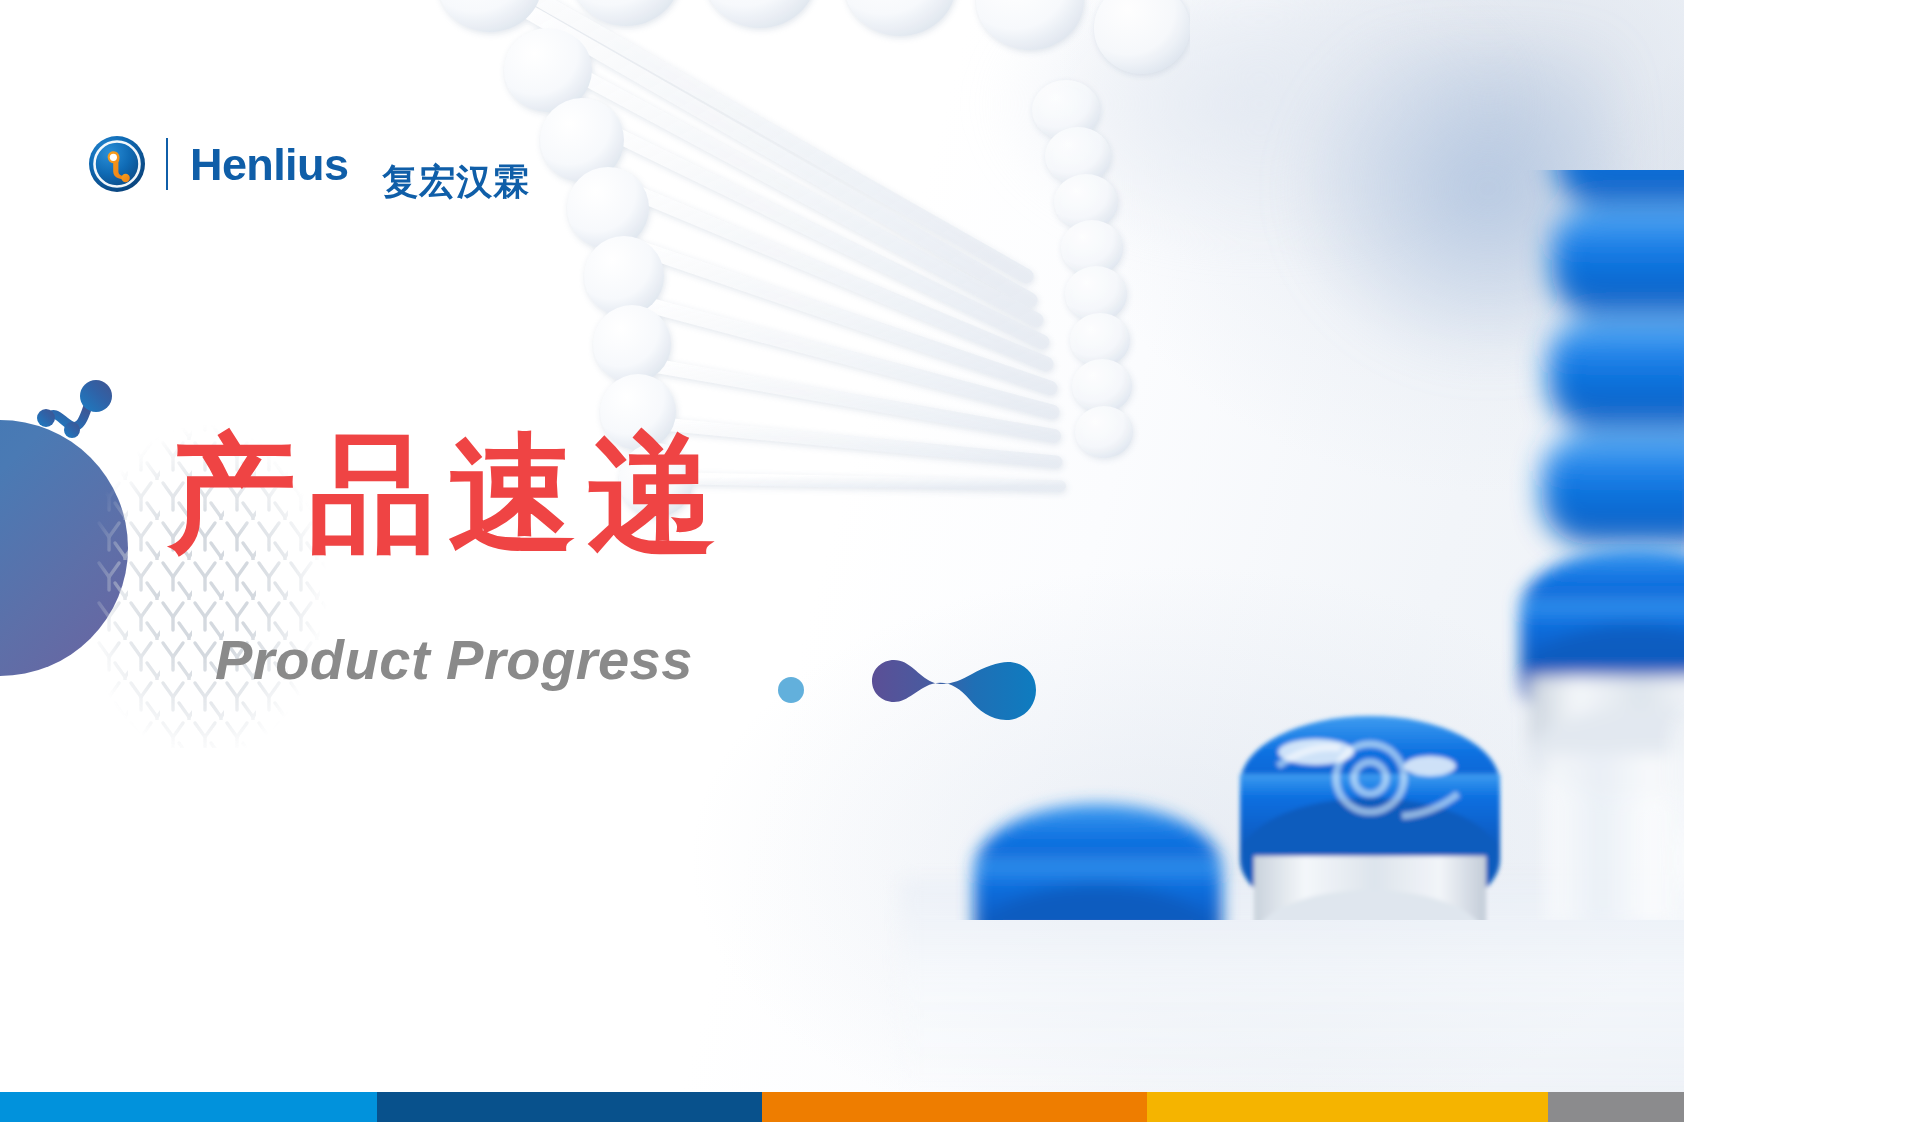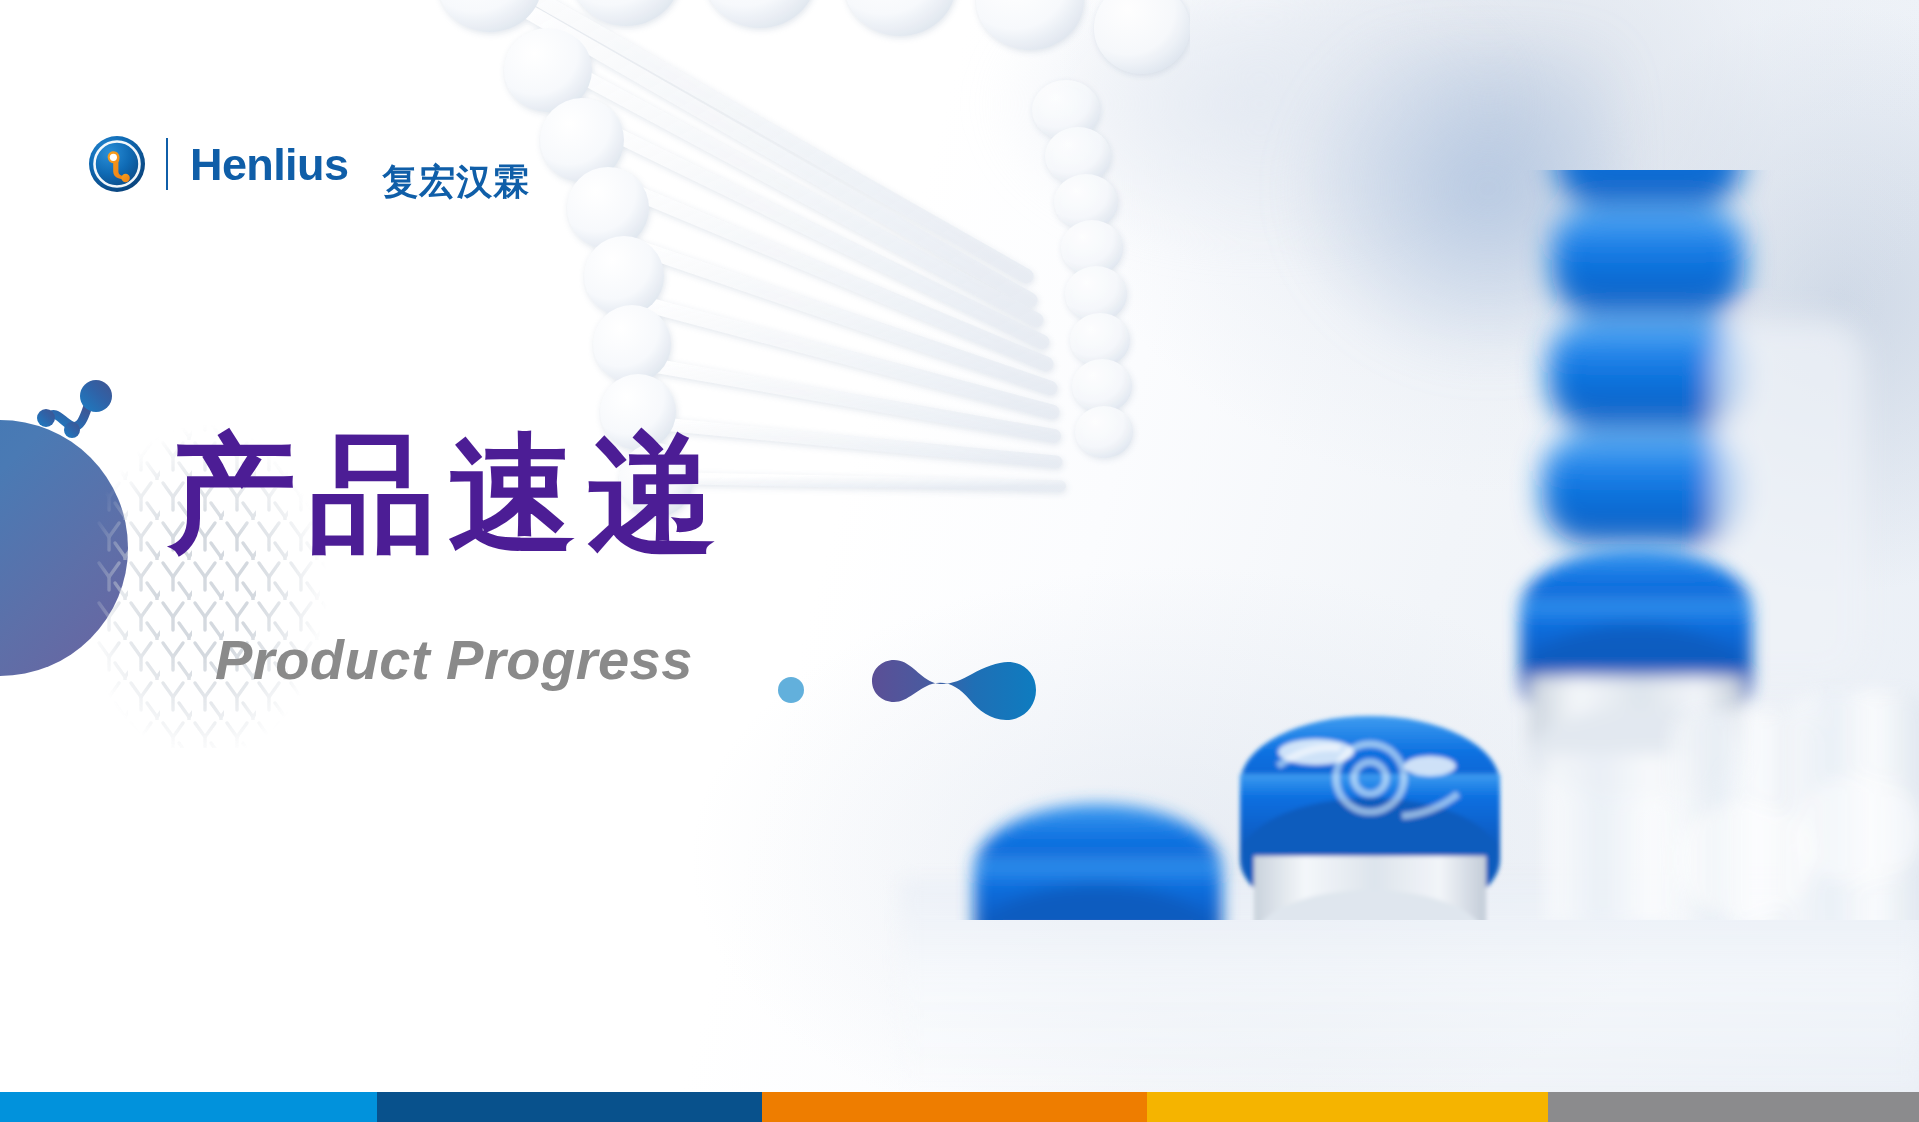--- a/index.html
+++ b/index.html
@@ -4,21 +4,21 @@
 <style>
   * { margin:0; padding:0; box-sizing:border-box; }
   html,body { width:1919px; height:1122px; overflow:hidden; }
   body {
     font-family:"Liberation Sans", sans-serif;
     background:#ffffff;
     position:relative;
   }
   #slide {
     position:absolute; inset:0;
-    width:1919px; height:1122px;
+    width:1684px; height:1122px;
     background:#fdfdfe;
     overflow:hidden;
   }
 
   
   .photo-bg {
     position:absolute; top:0; left:0; width:1919px; height:1092px;
     background:
       radial-gradient(ellipse 620px 520px at 1500px 120px, rgba(196,206,222,0.55) 0%, rgba(225,231,240,0.30) 45%, rgba(255,255,255,0) 72%),
       radial-gradient(ellipse 420px 420px at 1840px 300px, rgba(168,185,209,0.45) 0%, rgba(255,255,255,0) 70%),
@@ -352,21 +352,21 @@
                  C31.1 26.1 31.5 24.4 31.5 22.5 Z" fill="url(#lgo)"></path>
         <circle cx="25.4" cy="22.3" r="3.6" fill="#ffffff"></circle>
         <circle cx="37.6" cy="43.0" r="4.2" fill="url(#lgo)"></circle>
       </svg>
     </span>
     <span class="logo-divider" style="background: rgb(15, 94, 168);"></span>
     <span class="logo-word" style="color: rgb(15, 94, 168);">Henlius</span>
     <span class="logo-cn" style="color: rgb(15, 94, 168); margin-top: 36px;">复宏汉霖</span>
   </div>
 
-  <div class="headline" style="color: #4c1d95; text-align: center;">产品速递</div>
+  <div class="headline" style="color: #ef4444; text-align: center;">产品速递</div>
   <div class="subhead" style="color: rgb(138, 138, 138);">Product Progress</div>
 
   <div class="deco-dot deco-dot-a" style="background: rgb(98, 176, 220);"></div>
   <div class="mol-dumbbell">
     <svg width="182" height="74" viewBox="0 0 182 74" xmlns="http://www.w3.org/2000/svg">
       <defs>
         <linearGradient id="dbg" x1="0" y1="0.5" x2="1" y2="0.5">
           <stop offset="0%" stop-color="#5b4f96"></stop>
           <stop offset="32%" stop-color="#4a5a9f"></stop>
           <stop offset="62%" stop-color="#1f6fb5"></stop>

